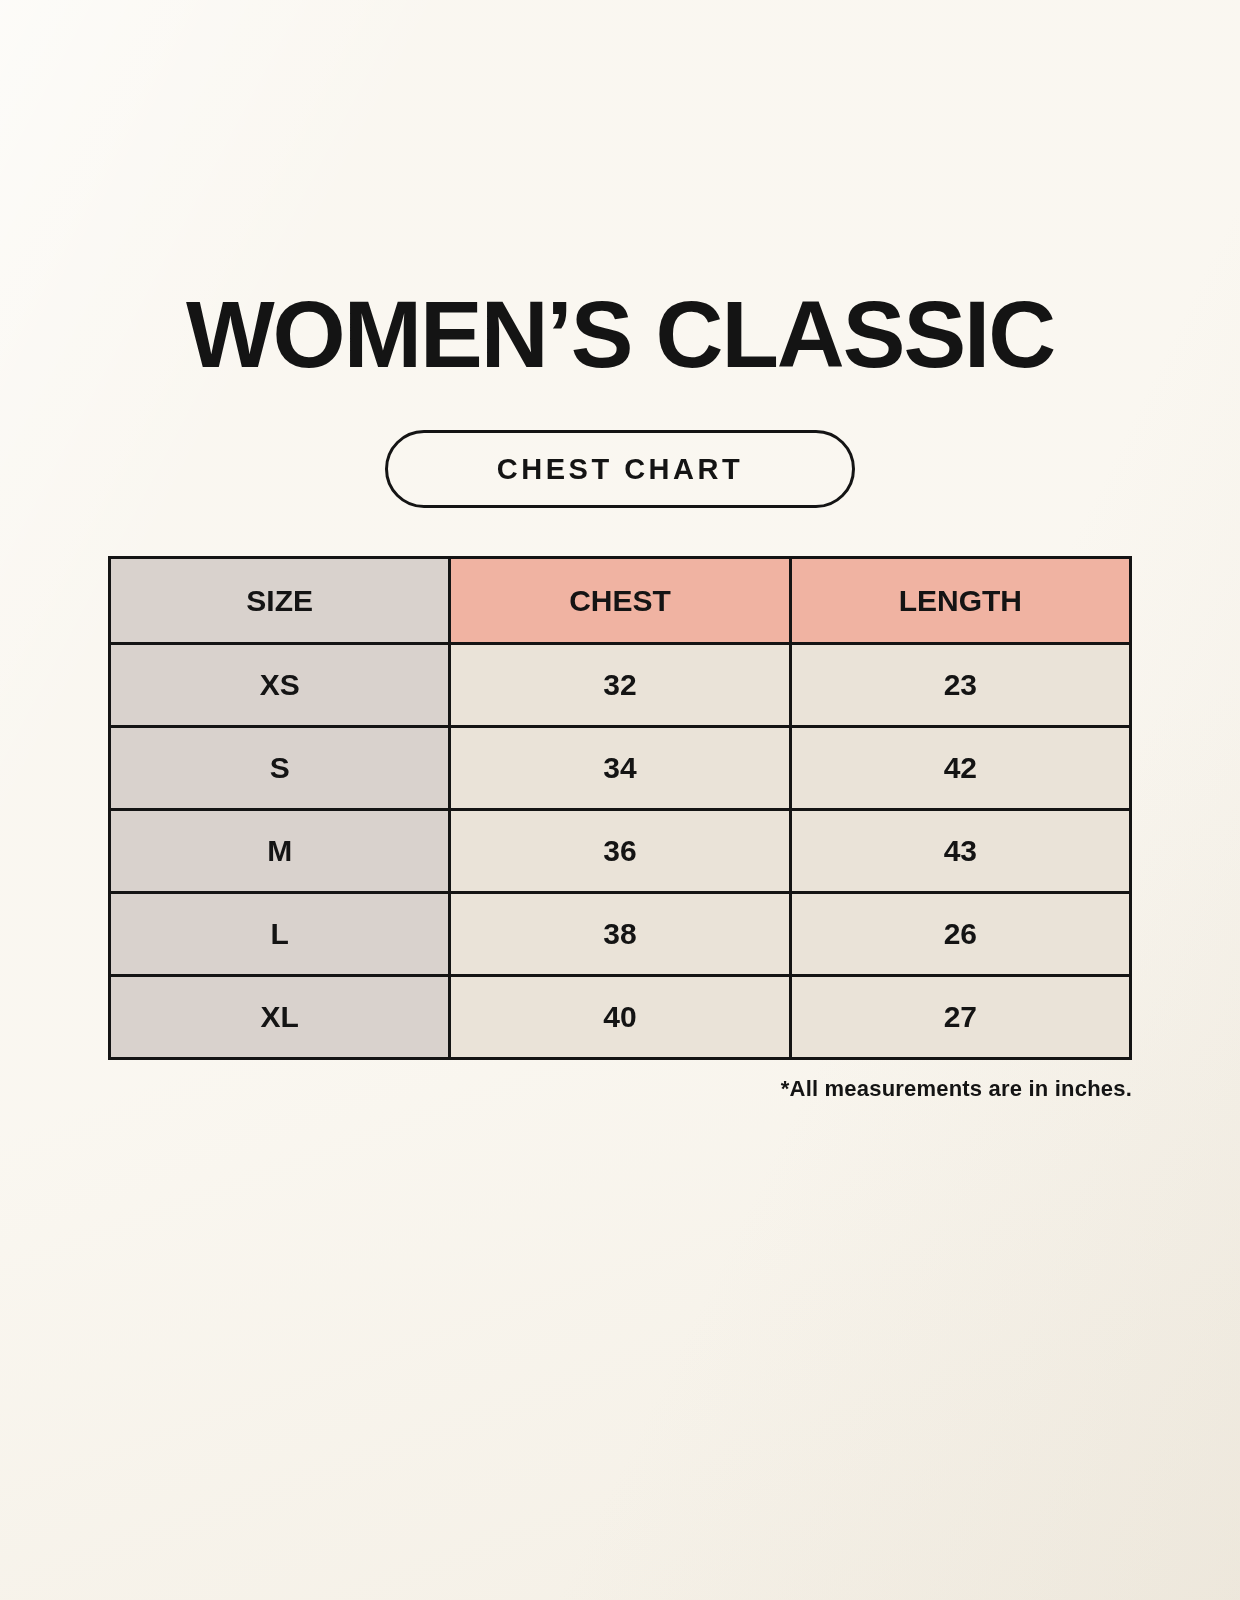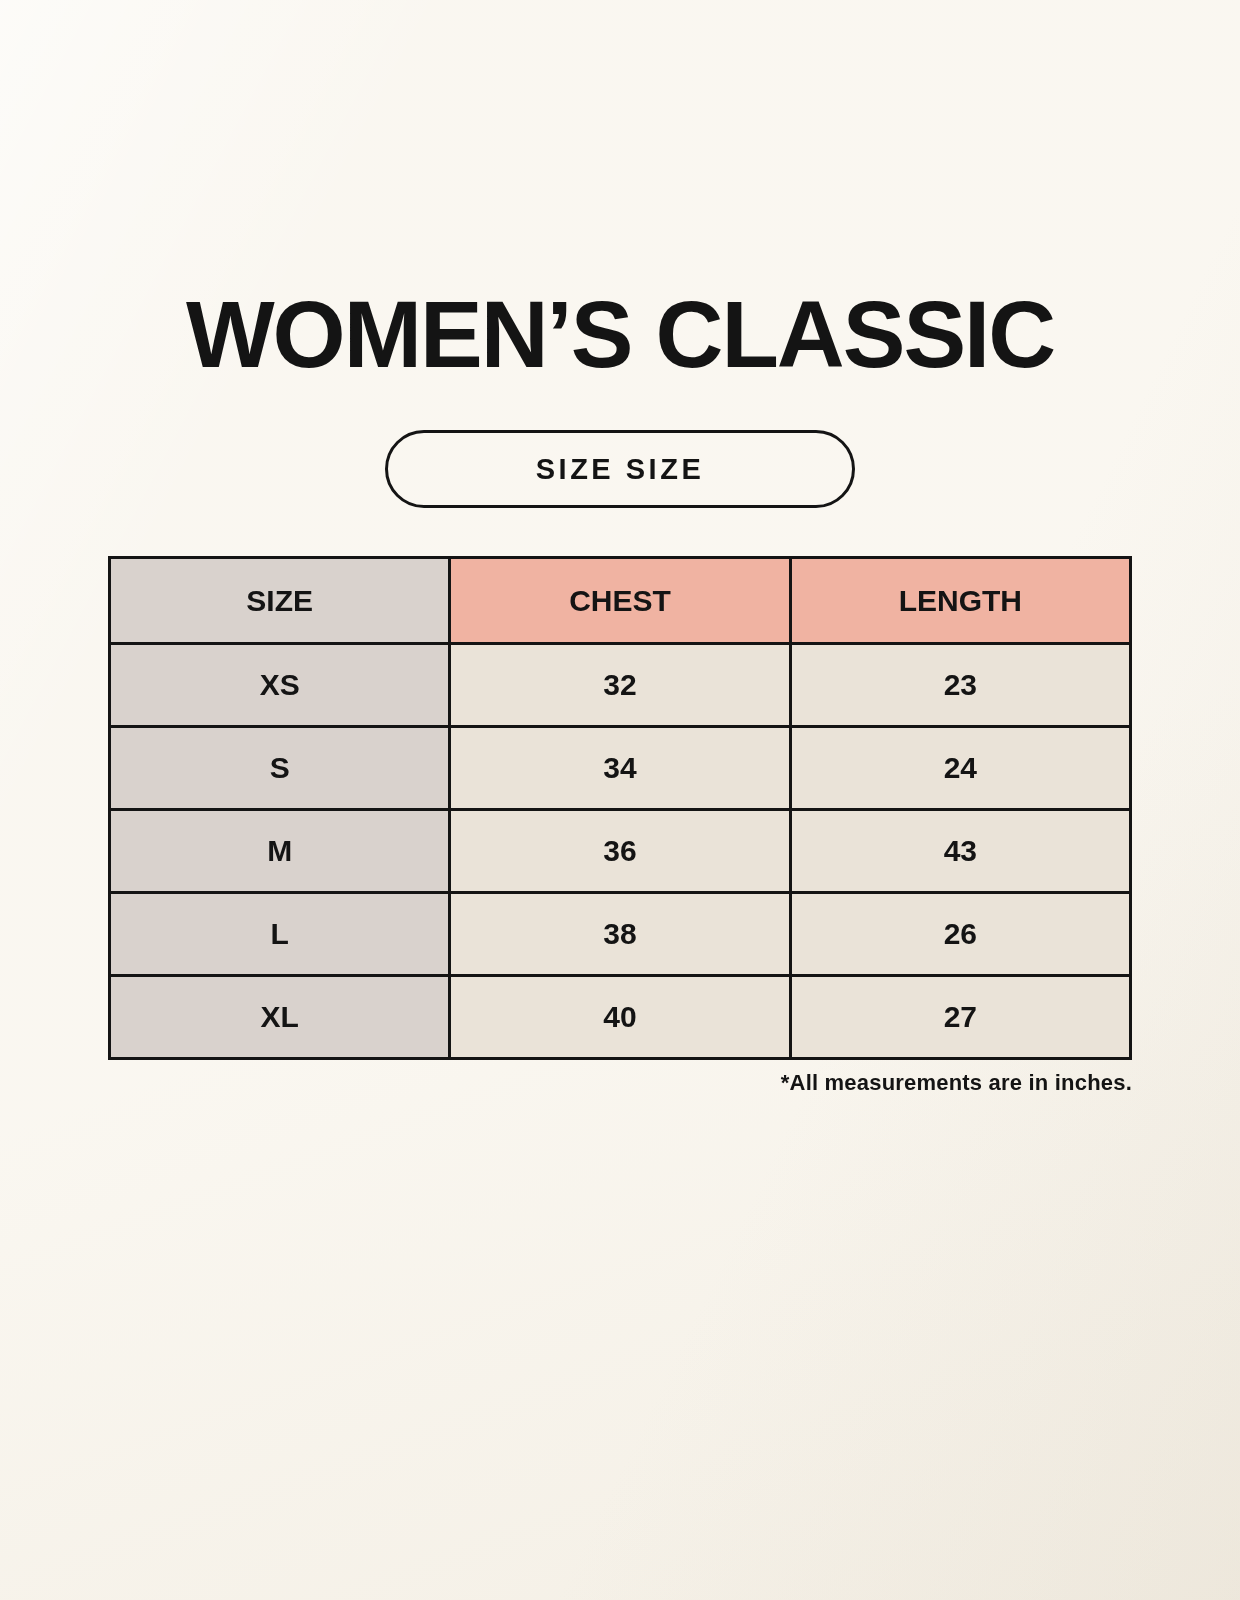--- a/index.html
+++ b/index.html
@@ -63,58 +63,58 @@
     font-size:30px;
     height:83px;
     color:var(--text);
   }
   thead th{height:86px;font-weight:bold;}
   thead th.col-size{background:var(--header-size-bg);}
   thead th.col-measure{background:var(--header-measure-bg);}
   tbody th{background:var(--size-col-bg);font-weight:bold;}
   tbody td{background:var(--value-cell-bg);font-weight:bold;}
   .footnote{
-    margin-top:10px;
+    margin-top:16px;
     width:1024px;
     text-align:right;
     font-size:22px;
     font-weight:bold;
     letter-spacing:0.2px;
   }
 </style>
 </head>
 <body>
 
 <div class="page">
 
   <h1 class="title"><span>WOMEN’S CLASSIC</span><br></h1>
 
   <div class="badge">
-    <span>SIZE SIZE</span>
+    <span>CHEST CHART</span>
   </div>
 
   <div class="table-wrap">
     <table>
       <thead>
         <tr>
           <th class="col-size">SIZE</th>
           <th class="col-measure">CHEST</th>
           <th class="col-measure">LENGTH</th>
         </tr>
       </thead>
       <tbody>
         <tr>
           <th>XS</th>
           <td>32</td>
           <td>23</td>
         </tr>
         <tr>
           <th>S</th>
           <td>34</td>
-          <td>24</td>
+          <td>42</td>
         </tr>
         <tr>
           <th>M</th>
           <td>36</td>
           <td>43</td>
         </tr>
         <tr>
           <th>L</th>
           <td>38</td>
           <td>26</td>

